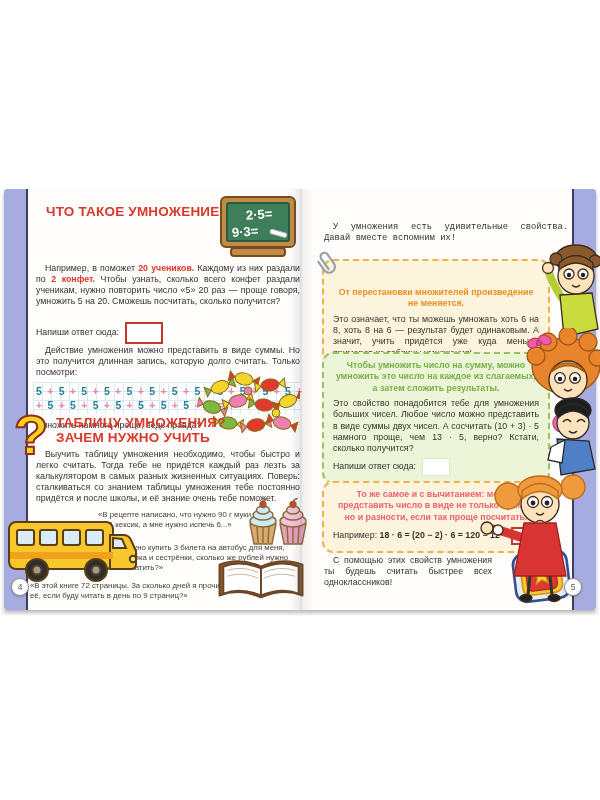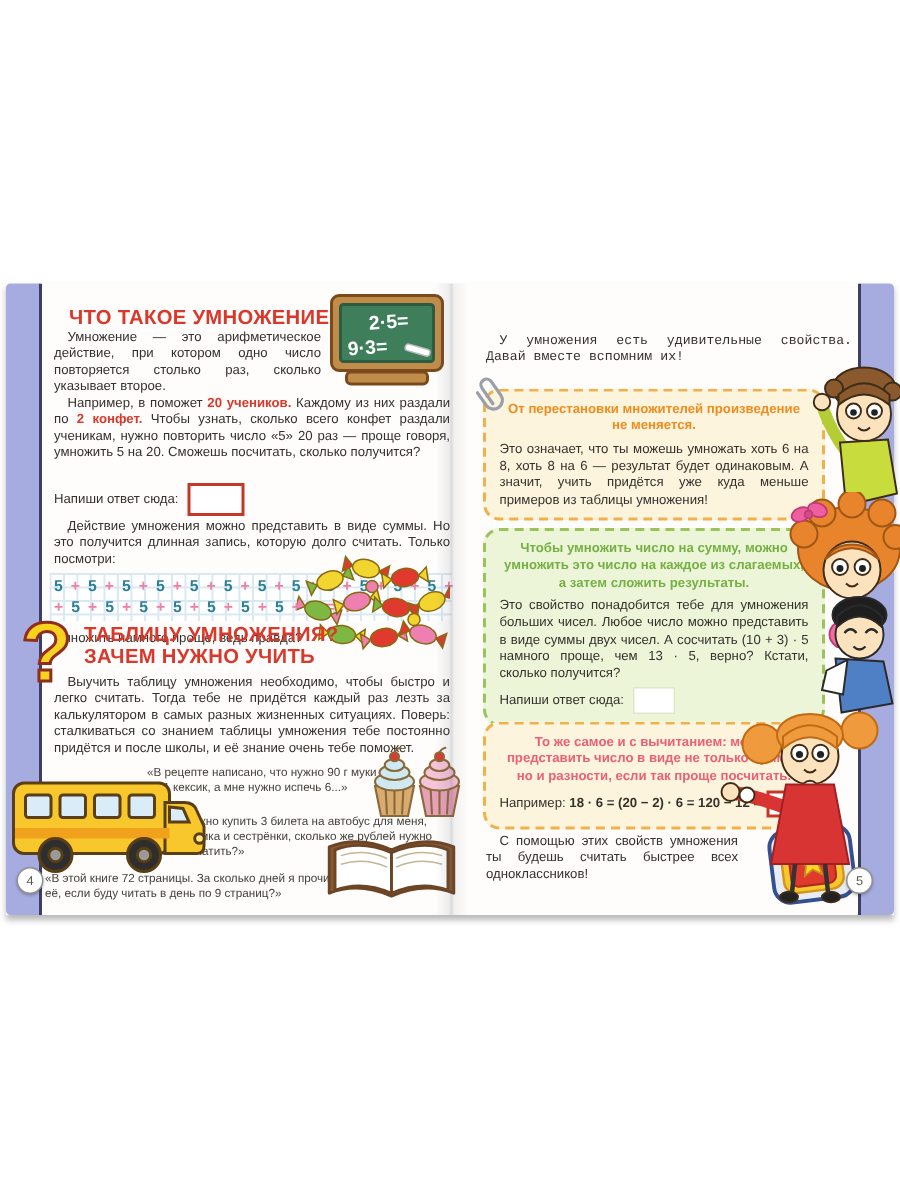--- a/index.html
+++ b/index.html
@@ -41,21 +41,21 @@
   .qmark{
     font-size:56px;font-weight:bold;color:#f7d21e;line-height:1;
     -webkit-text-stroke:2px #8f2d1f;text-shadow:0 0 1px #8f2d1f;z-index:3;
   }
   .prop-box{
     width:228px;border:2px dashed #f0b14a;border-radius:11px;background:#fdf4de;
     padding:6px 9px;box-sizing:border-box;z-index:2;
   }
   .prop-box.green{background:#edf5d9;border-color:#9cc25b;}
   .box-heading{text-align:center;font-weight:bold;font-size:8.8px;line-height:1.28;margin:0 0 4px 0;}
-  .box-heading.orange{color:#f08c1e;}
+  .box-heading.orange{color:#f08c1e;margin-top:20px;}
   .box-heading.green{color:#76b043;}
   .box-heading.pink{color:#ec5f75;}
   .box-body{font-size:8.8px;line-height:1.3;color:#35312d;text-align:justify;margin:0;}
   .page-num{
     position:absolute;width:16px;height:16px;border-radius:50%;background:#fff;border:1px solid #8f8f8f;
     color:#555;font-size:8.5px;display:flex;align-items:center;justify-content:center;
     box-shadow:0 1px 2px rgba(0,0,0,.25);z-index:5;
   }
   svg{display:block;}
   .char{z-index:4;}
@@ -78,21 +78,20 @@
           <rect x="3" y="3" width="74" height="50" rx="5" fill="#c08c4a"></rect>
           <rect x="9" y="9" width="62" height="38" rx="2" fill="#3e7e5b" stroke="#2c5b40"></rect>
           <rect x="13" y="54" width="54" height="8" rx="3" fill="#c08c4a"></rect>
           <rect x="52" y="37" width="17" height="4.5" rx="2" fill="#ffffff" stroke="#bbb" stroke-width="1" transform="rotate(16 60 39)"></rect>
         </g>
         <text x="28" y="25" fill="#ffffff" font-size="13" font-weight="bold" font-family="Liberation Sans, sans-serif" transform="rotate(-4 40 22)">2·5=</text>
         <text x="14" y="42" fill="#ffffff" font-size="13" font-weight="bold" font-family="Liberation Sans, sans-serif" transform="rotate(-4 28 40)">9·3=</text>
       </svg>
     </div>
 
-    <p class="abs body-text" style="left:10px;top:30px;width:178px;margin:0;">Умножение — это арифметическое действие, при котором одно число повторяется столько раз, сколько указывает второе.</p>
 
     <p class="abs body-text" style="left:10px;top:74px;width:264px;margin:0;">
       <span>Например, в поможет </span><span class="red-inline">20 учеников.</span><span> Каждому из них раздали по </span><span class="red-inline">2 конфет.</span><span> Чтобы узнать, сколько всего конфет раздали ученикам, нужно повторить число «5» 20 раз — проще говоря, умножить 5 на 20. Сможешь посчитать, сколько получится?</span>
     </p>
 
     <div class="abs body-text noindent" style="left:10px;top:133px;">
       <span>Напиши ответ сюда:</span><span class="answer-box"></span>
     </div>
 
     <p class="abs body-text" style="left:10px;top:156px;width:264px;margin:0;">Действие умножения можно представить в виде суммы. Но это получится длинная запись, которую долго считать. Только посмотри:</p>

